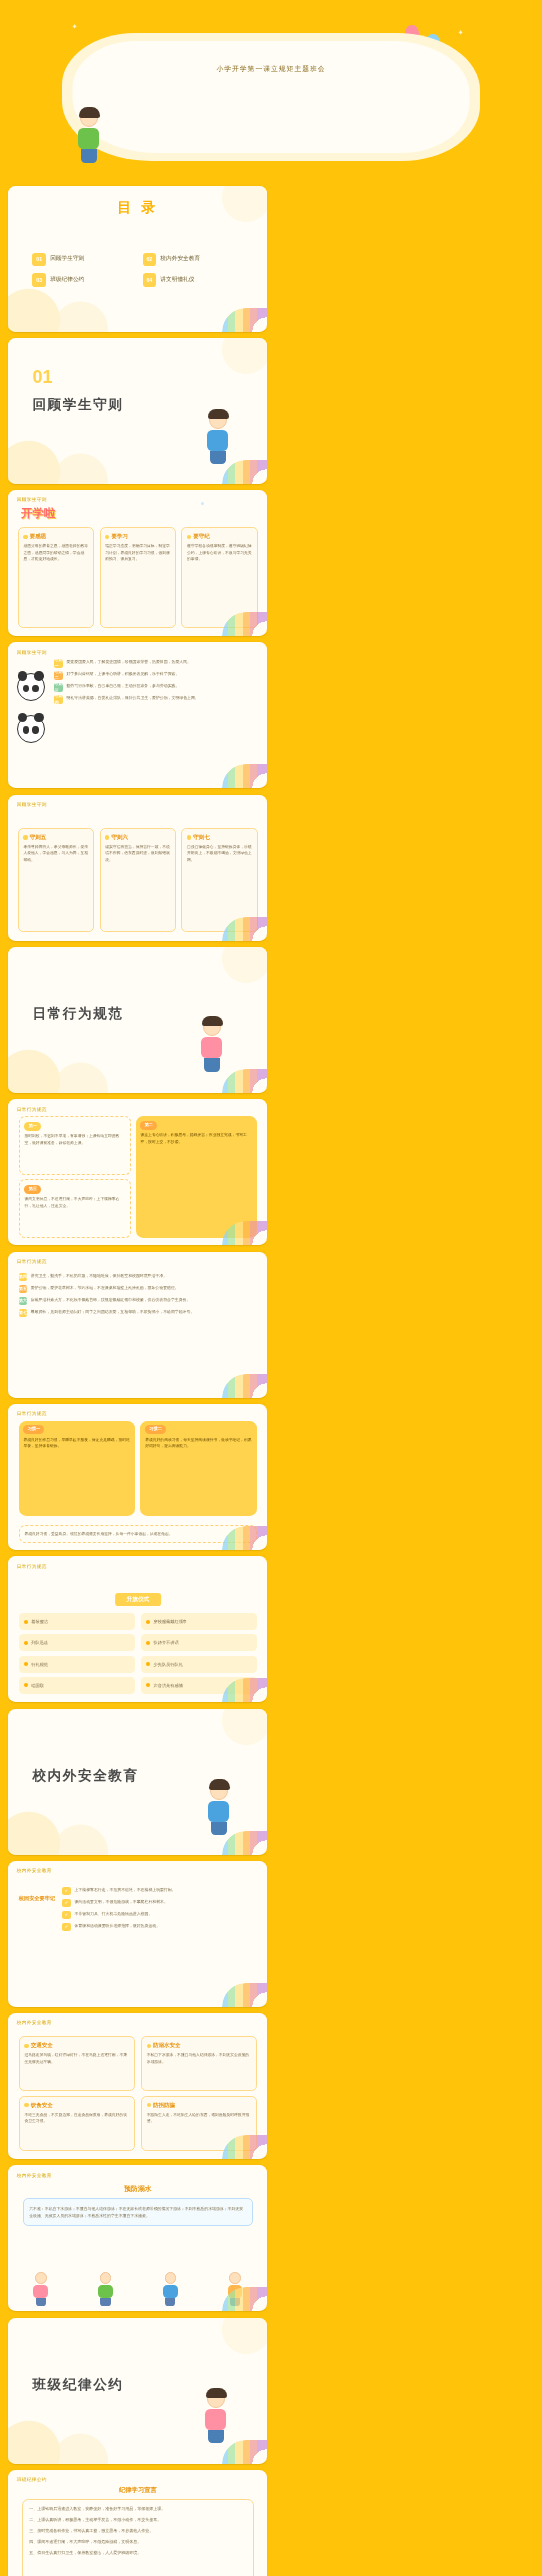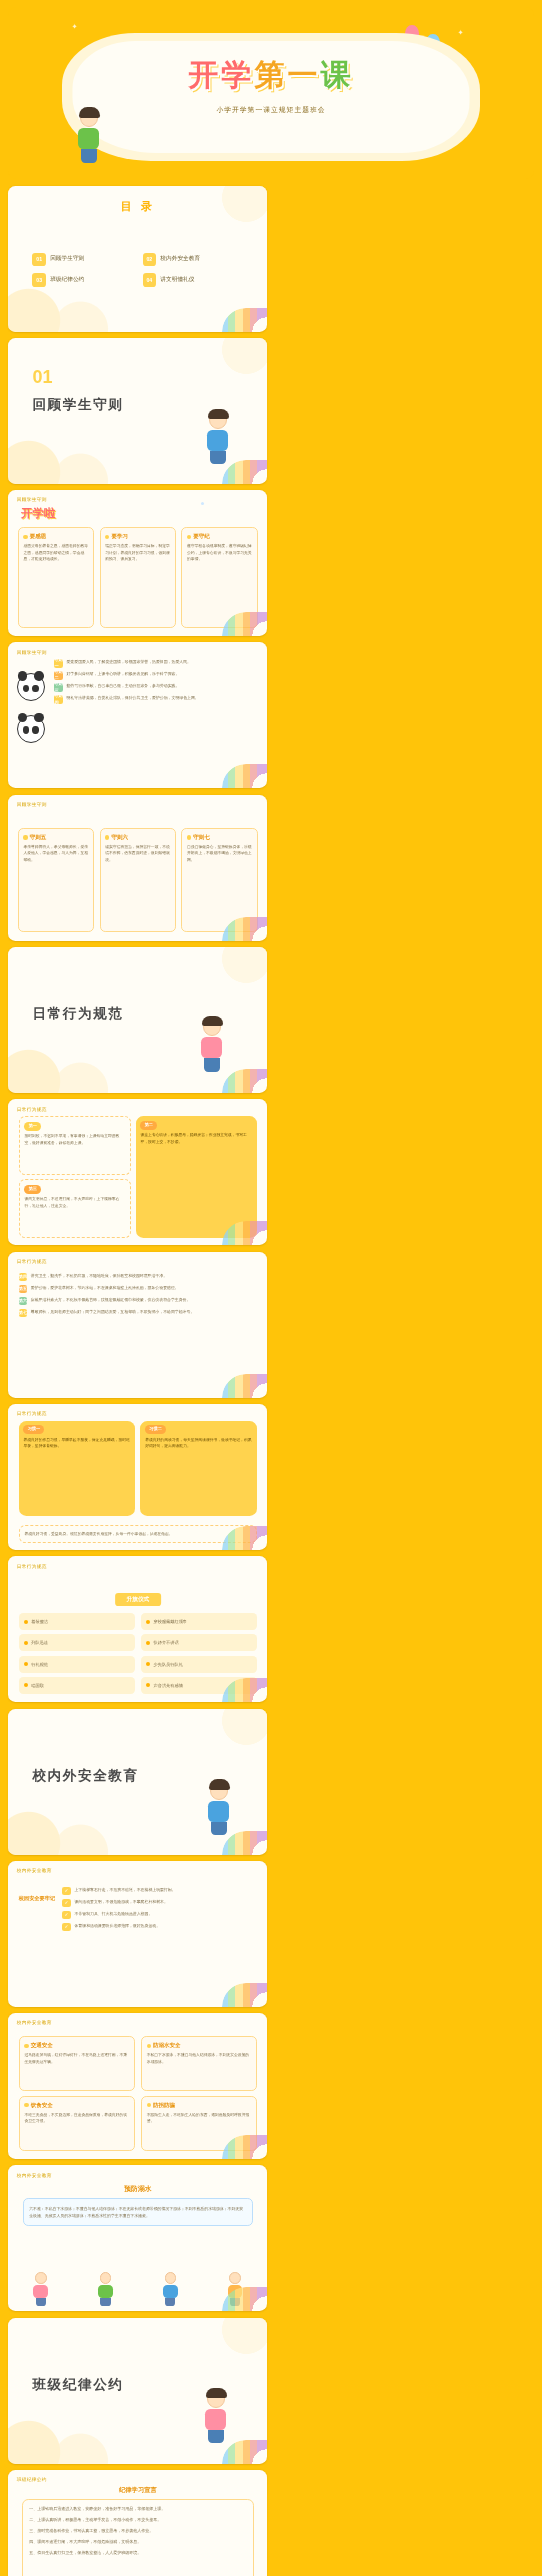--- a/index.html
+++ b/index.html
@@ -127,21 +127,21 @@
     display:flex; align-items:center; gap:4.2px;
     font-size:5.7px; color:#6b5a2a;
   }
   .toc-item .pin {
     width:13.6px;height:13.6px;border-radius:3.1px;background:#ffd34e;
     display:flex;align-items:center;justify-content:center;
     font-size:5.2px;color:#fff;font-weight:700;flex:0 0 auto;
   }
   .toc-head {
     position:absolute;left:0;right:0;top:13.6px;text-align:center;
-    font-size:11px;font-weight:800;color:#ffb300;letter-spacing:3.1px;
+    font-size:14px;font-weight:800;color:#ffb300;letter-spacing:3.1px;
   }
 
   .card-row {
     position:absolute; inset:18px 9.4px 8.4px 9.4px;
     display:flex; gap:5.2px;
   }
   .mini-card {
     flex:1; border:0.8px solid #ffd98a; border-radius:5.2px;
     background:#fffaf0; padding:5.2px 4.7px;
   }
@@ -232,23 +232,20 @@
 
   <div class="cover">
     <span class="star" style="left:63px;top:14.6px;">✦</span>
     <span class="star" style="left:449px;top:21px;">✦</span>
     <span class="star" style="left:157px;top:130px;">✦</span>
     <div class="balloon" style="left:397px;top:18px;background:#ff8fa3;"></div>
     <div class="balloon" style="left:418px;top:27px;background:#8fd3f4;"></div>
     <div class="blob2"></div>
     <div class="blob"></div>
     <div class="title">
-      <div class="big">
-        <span>开学</span><span class="b2">第一</span><span class="b3">课</span>
-      </div>
       <div class="sub">小学开学第一课立规矩主题班会</div>
     </div>
     <div class="kid" style="left:62px;bottom:18px;">
       <div class="head">
           <div class="hair"></div>
         </div>
         <div class="body"></div>
         <div class="legs"></div>
     </div>
     <div class="rainbow" style="width:68px;height:34px;opacity:.8;"></div>

